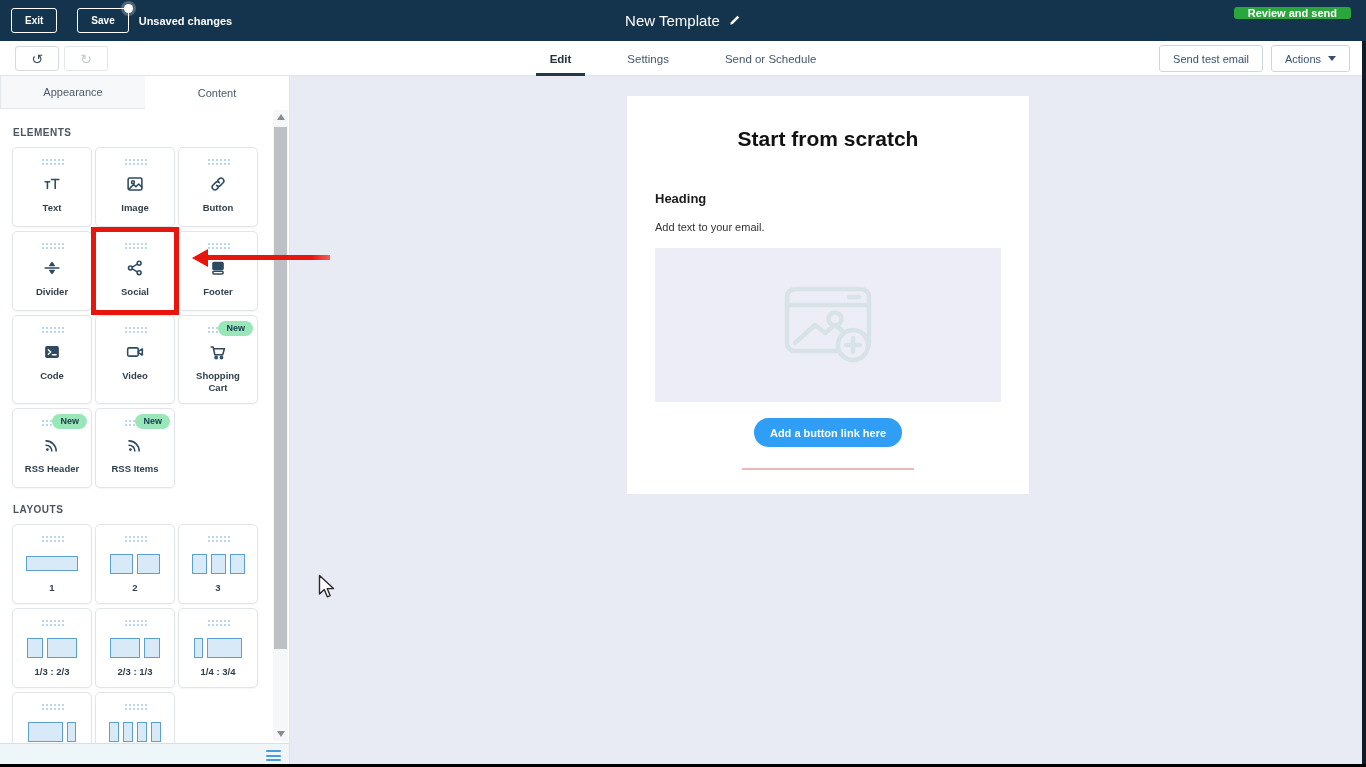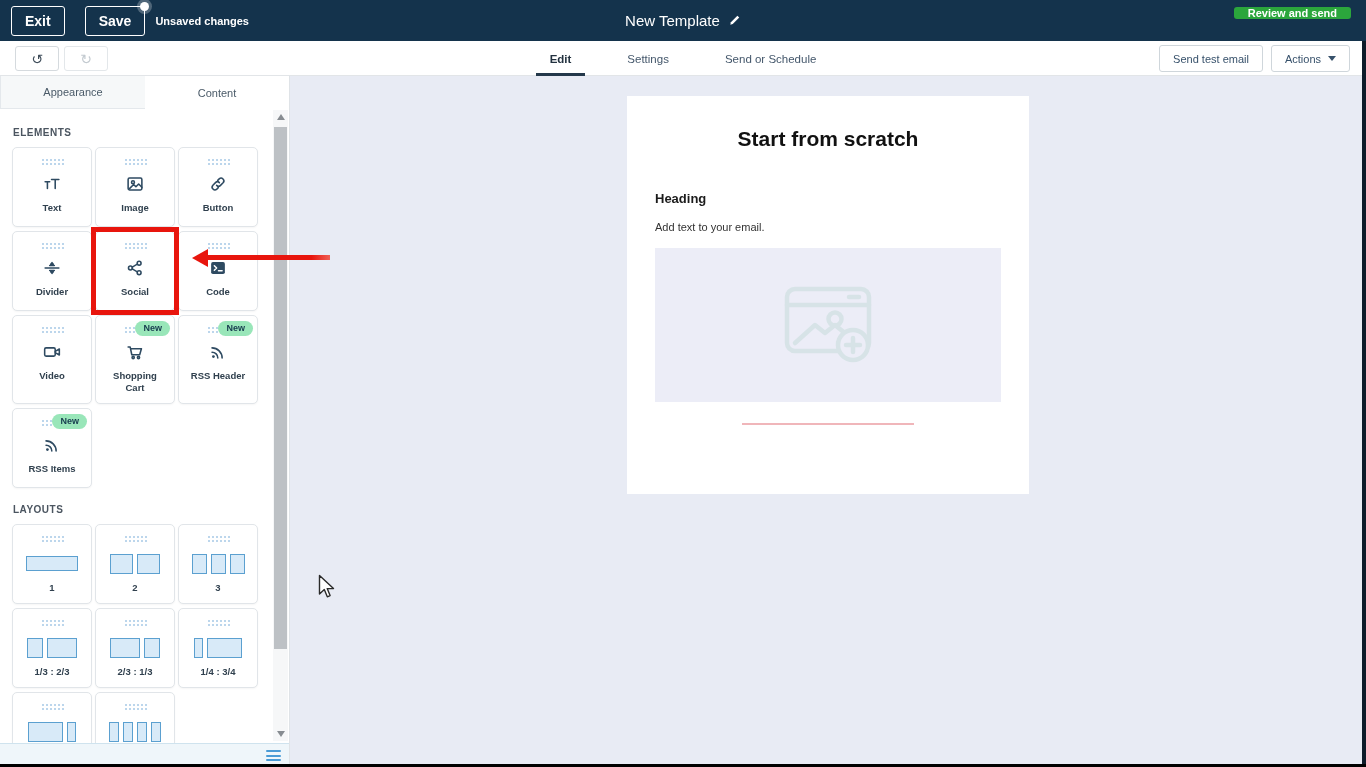--- a/index.html
+++ b/index.html
@@ -2,21 +2,21 @@
 <html><head>
 <meta charset="utf-8">
 <style>
   * { margin:0; padding:0; box-sizing:border-box; }
   html,body { width:1366px; height:767px; overflow:hidden; }
   body { font-family:"Liberation Sans", sans-serif; background:#e8ebf4; position:relative; }
   .screen { position:absolute; inset:0; width:1366px; height:767px; overflow:hidden; }
 
   
   .topbar { position:absolute; top:0; left:0; width:1366px; height:41px; background:#14334c; display:flex; align-items:center; z-index:5; }
-  .tb-btn { position:relative; margin-left:11px; padding:6px 13px; border:1px solid #ffffff; border-radius:3px; color:#fff; font-size:14px; font-weight:bold; background:transparent; cursor:default; }
+  .tb-btn { position:relative; margin-left:11px; padding:6px 13px; border:1px solid #ffffff; border-radius:3px; color:#fff; font-size:10px; font-weight:bold; background:transparent; cursor:default; }
   .tb-btn.save { margin-left:20px; }
   .save-dot { position:absolute; top:-5px; right:-5px; width:9px; height:9px; border-radius:50%; background:#ffffff; box-shadow:0 0 0 3px rgba(255,255,255,0.25); }
   .unsaved { color:#ffffff; font-size:11px; font-weight:bold; margin-left:10px; }
   .tb-title { position:absolute; left:0; right:0; text-align:center; color:#ffffff; font-size:15px; display:flex; justify-content:center; align-items:center; gap:8px; pointer-events:none; }
   .review-btn { position:absolute; right:15px; top:7px; background:#2ba63c; border:none; border-radius:3px; color:#fff; font-size:11px; font-weight:bold; padding:0 14px; }
 
   
   .toolbar { position:absolute; top:41px; left:0; width:1366px; height:35px; background:#ffffff; border-bottom:1px solid #e2e5e8; z-index:4; }
   .undo-group { position:absolute; left:15px; top:5px; display:flex; gap:5px; }
   .u-btn { width:44px; height:25px; border:1px solid #d5dade; border-radius:3px; background:#fff; font-family:"DejaVu Sans", sans-serif; font-size:14px; line-height:22px; color:#3f4d5a; }
@@ -176,20 +176,30 @@
           <span class="dots"></span>
           <span class="t-icon">
               <svg class="el" width="22" height="22" viewBox="0 0 24 24">
                 <circle cx="16.5" cy="6.8" r="2.1"></circle>
                 <circle cx="7" cy="12" r="2.1"></circle>
                 <circle cx="16.5" cy="17.2" r="2.1"></circle>
                 <path d="M9,11 l5.5,-3.2 M9,13 l5.5,3.2"></path>
               </svg>
             </span>
           <span class="t-label">Social</span>
+        </div>
+        <div class="tile">
+          <span class="dots"></span>
+          <span class="t-icon">
+              <svg class="el" width="22" height="22" viewBox="0 0 24 24">
+                <rect x="6.5" y="6" width="11" height="7.5" rx="1" fill="#2e4a61"></rect>
+                <rect x="6.5" y="15.5" width="11" height="3" rx="1"></rect>
+              </svg>
+            </span>
+          <span class="t-label">Footer</span>
         </div>
 
         <div class="tile">
           <span class="dots"></span>
           <span class="t-icon">
               <svg width="22" height="22" viewBox="0 0 24 24">
                 <rect x="4.5" y="5.5" width="15" height="13" rx="2" fill="#2e4a61"></rect>
                 <path d="M8,9.5 l2.5,2.5 -2.5,2.5 M12.5,15 h4" stroke="#ffffff" stroke-width="1.6" fill="none" stroke-linecap="round" stroke-linejoin="round"></path>
               </svg>
             </span>
@@ -344,20 +354,21 @@
             <rect x="14" y="6" width="82" height="62" rx="8"></rect>
             <path d="M14,22 H96"></path>
             <path d="M76,14 h10"></path>
             <circle cx="62" cy="36" r="6.5"></circle>
             <path d="M22,60 L42,42 L52,50 L62,42 L73,51"></path>
           </g>
           <circle cx="80" cy="62" r="15" fill="#ecedf7" stroke="#d7e3e7" stroke-width="4.5"></circle>
           <path d="M73,62 h14 M80,55 v14" stroke="#d7e3e7" stroke-width="4.5" stroke-linecap="round"></path>
         </svg>
       </div>
+      <button class="ec-btn">Add a button link here</button>
       <div class="ec-divider"></div>
     </div>
   </div>
 
   <div class="anno">
     <div class="arrow-line"></div>
     <div class="arrow-head"></div>
     <svg class="cursor" width="18" height="26" viewBox="0 0 18 26">
       <path d="M1.5,1.5 L1.5,20 L6.3,15.6 L9.3,22.8 L12.1,21.6 L9.2,14.6 L15.5,14.6 Z" fill="#ffffff" stroke="#2a2a2a" stroke-width="1.4" stroke-linejoin="round"></path>
     </svg>

